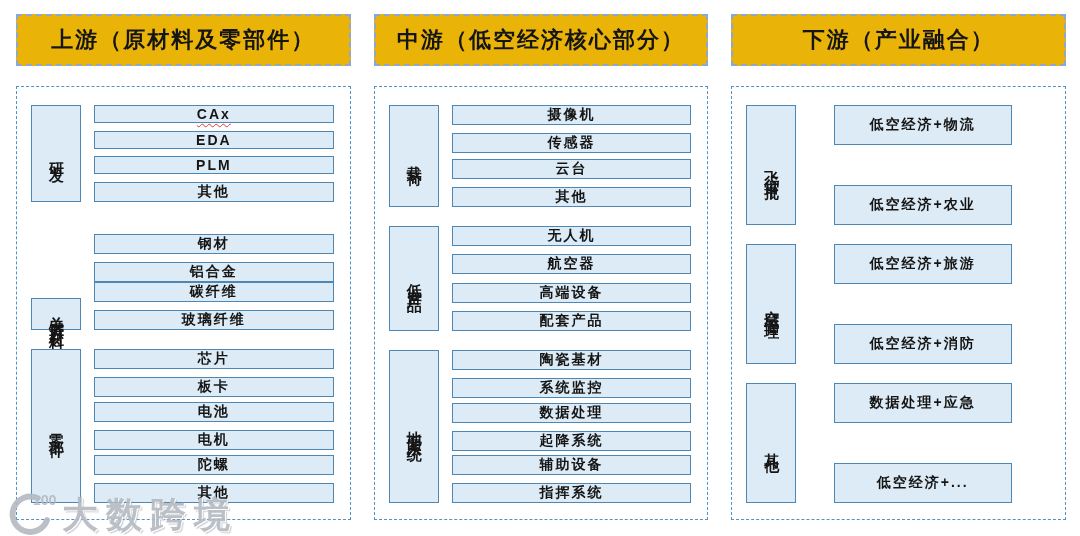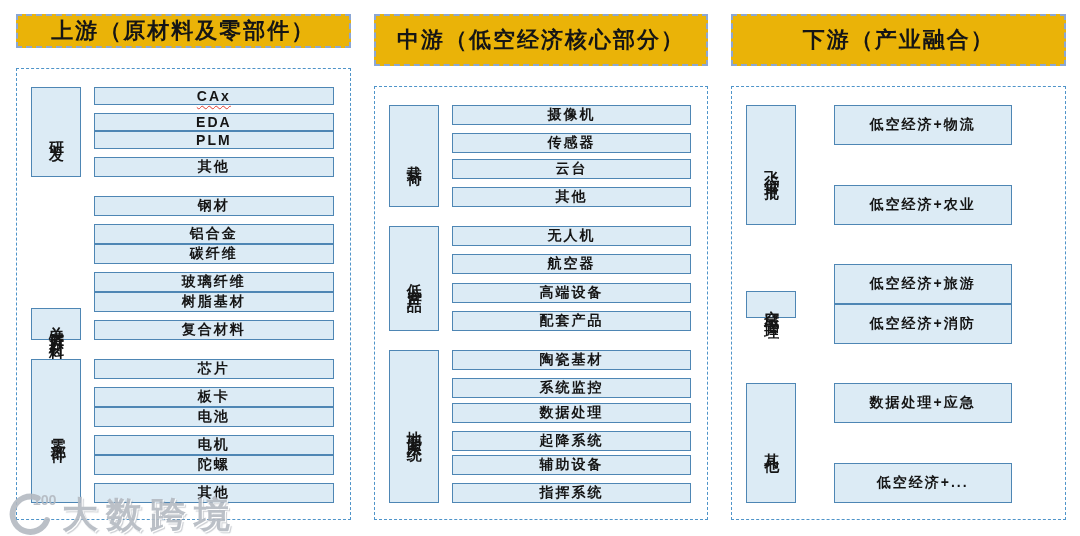--- a/index.html
+++ b/index.html
@@ -154,27 +154,23 @@
           <div class="vlabel">关键原材料</div>
           <div class="rows">
             <div class="row">
               <div class="cell">钢材</div>
               <div class="cell">铝合金</div>
             </div>
             <div class="row">
               <div class="cell">碳纤维</div>
               <div class="cell">玻璃纤维</div>
             </div>
-            <div class="row">
-              <div class="cell">树脂基材</div>
-              <div class="cell">复合材料</div>
-            </div>
-          </div>
-        </div>
-        <div class="group" style="flex-grow: 3; font-family: Liberation Mono, monospace;">
+          </div>
+        </div>
+        <div class="group" style="flex-grow: 3;">
           <div class="vlabel">零部件</div>
           <div class="rows">
             <div class="row">
               <div class="cell">芯片</div>
               <div class="cell">板卡</div>
             </div>
             <div class="row">
               <div class="cell">电池</div>
               <div class="cell">电机</div>
             </div>
@@ -243,21 +239,21 @@
           <div class="vlabel">飞行审批</div>
           <div class="rows">
             <div class="row">
               <div class="cell">低空经济+物流</div>
             </div>
             <div class="row">
               <div class="cell">低空经济+农业</div>
             </div>
           </div>
         </div>
-        <div class="group" style="flex-grow: 2; align-items: center;">
+        <div class="group" style="flex-grow: 2;">
           <div class="vlabel">空域管理</div>
           <div class="rows">
             <div class="row">
               <div class="cell">低空经济+旅游</div>
             </div>
             <div class="row">
               <div class="cell">低空经济+消防</div>
             </div>
           </div>
         </div>

